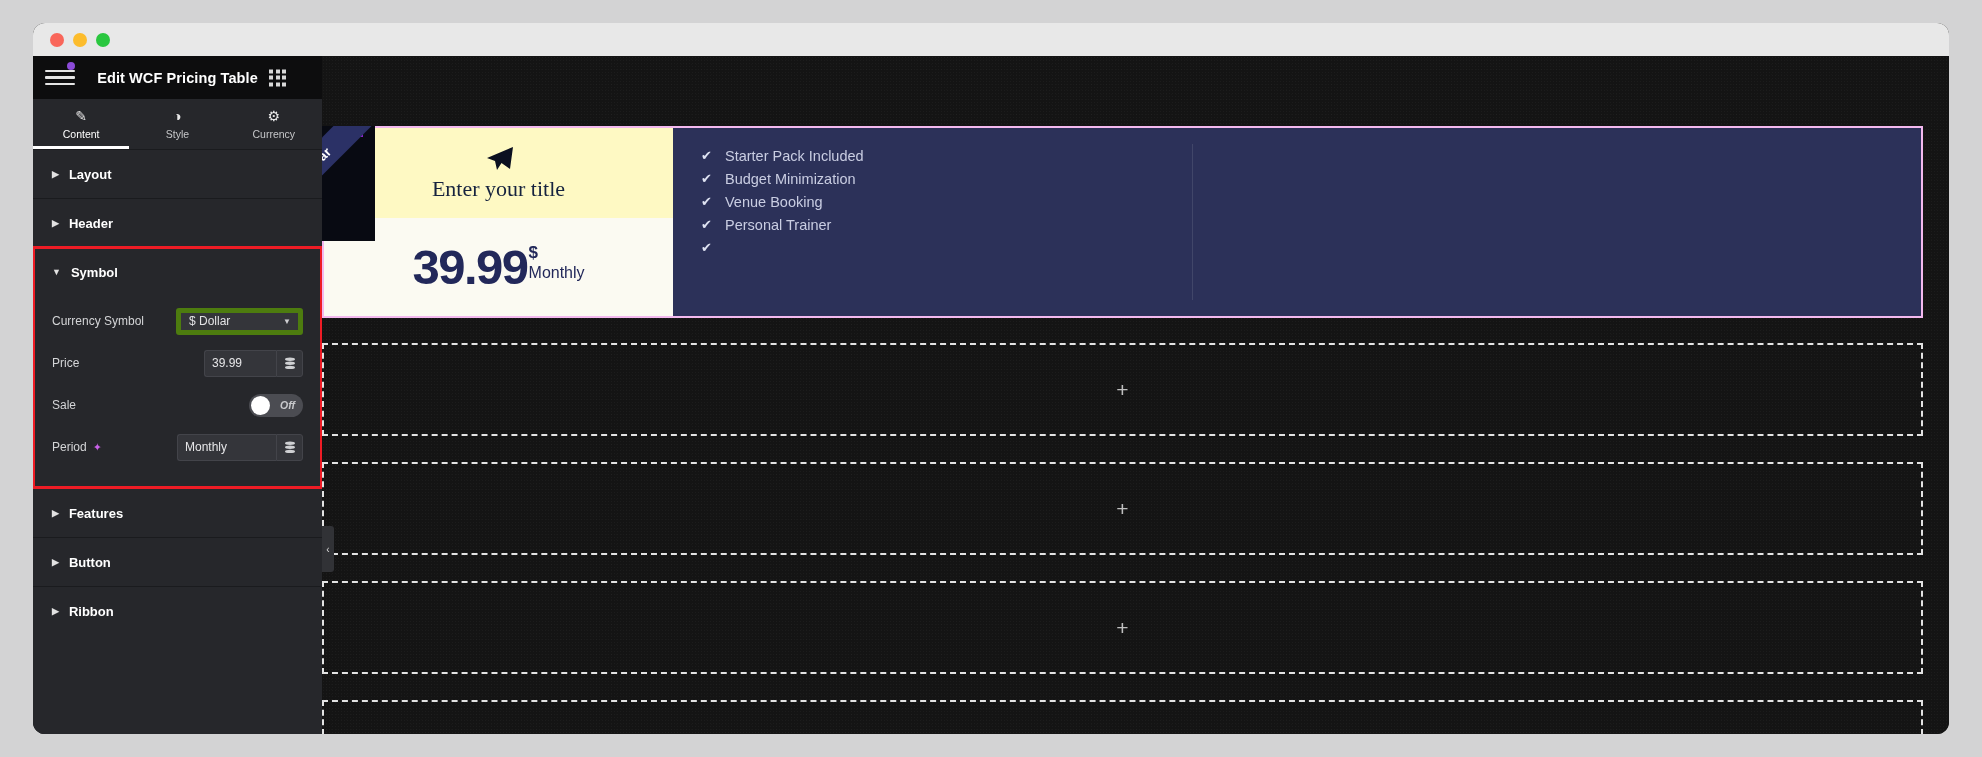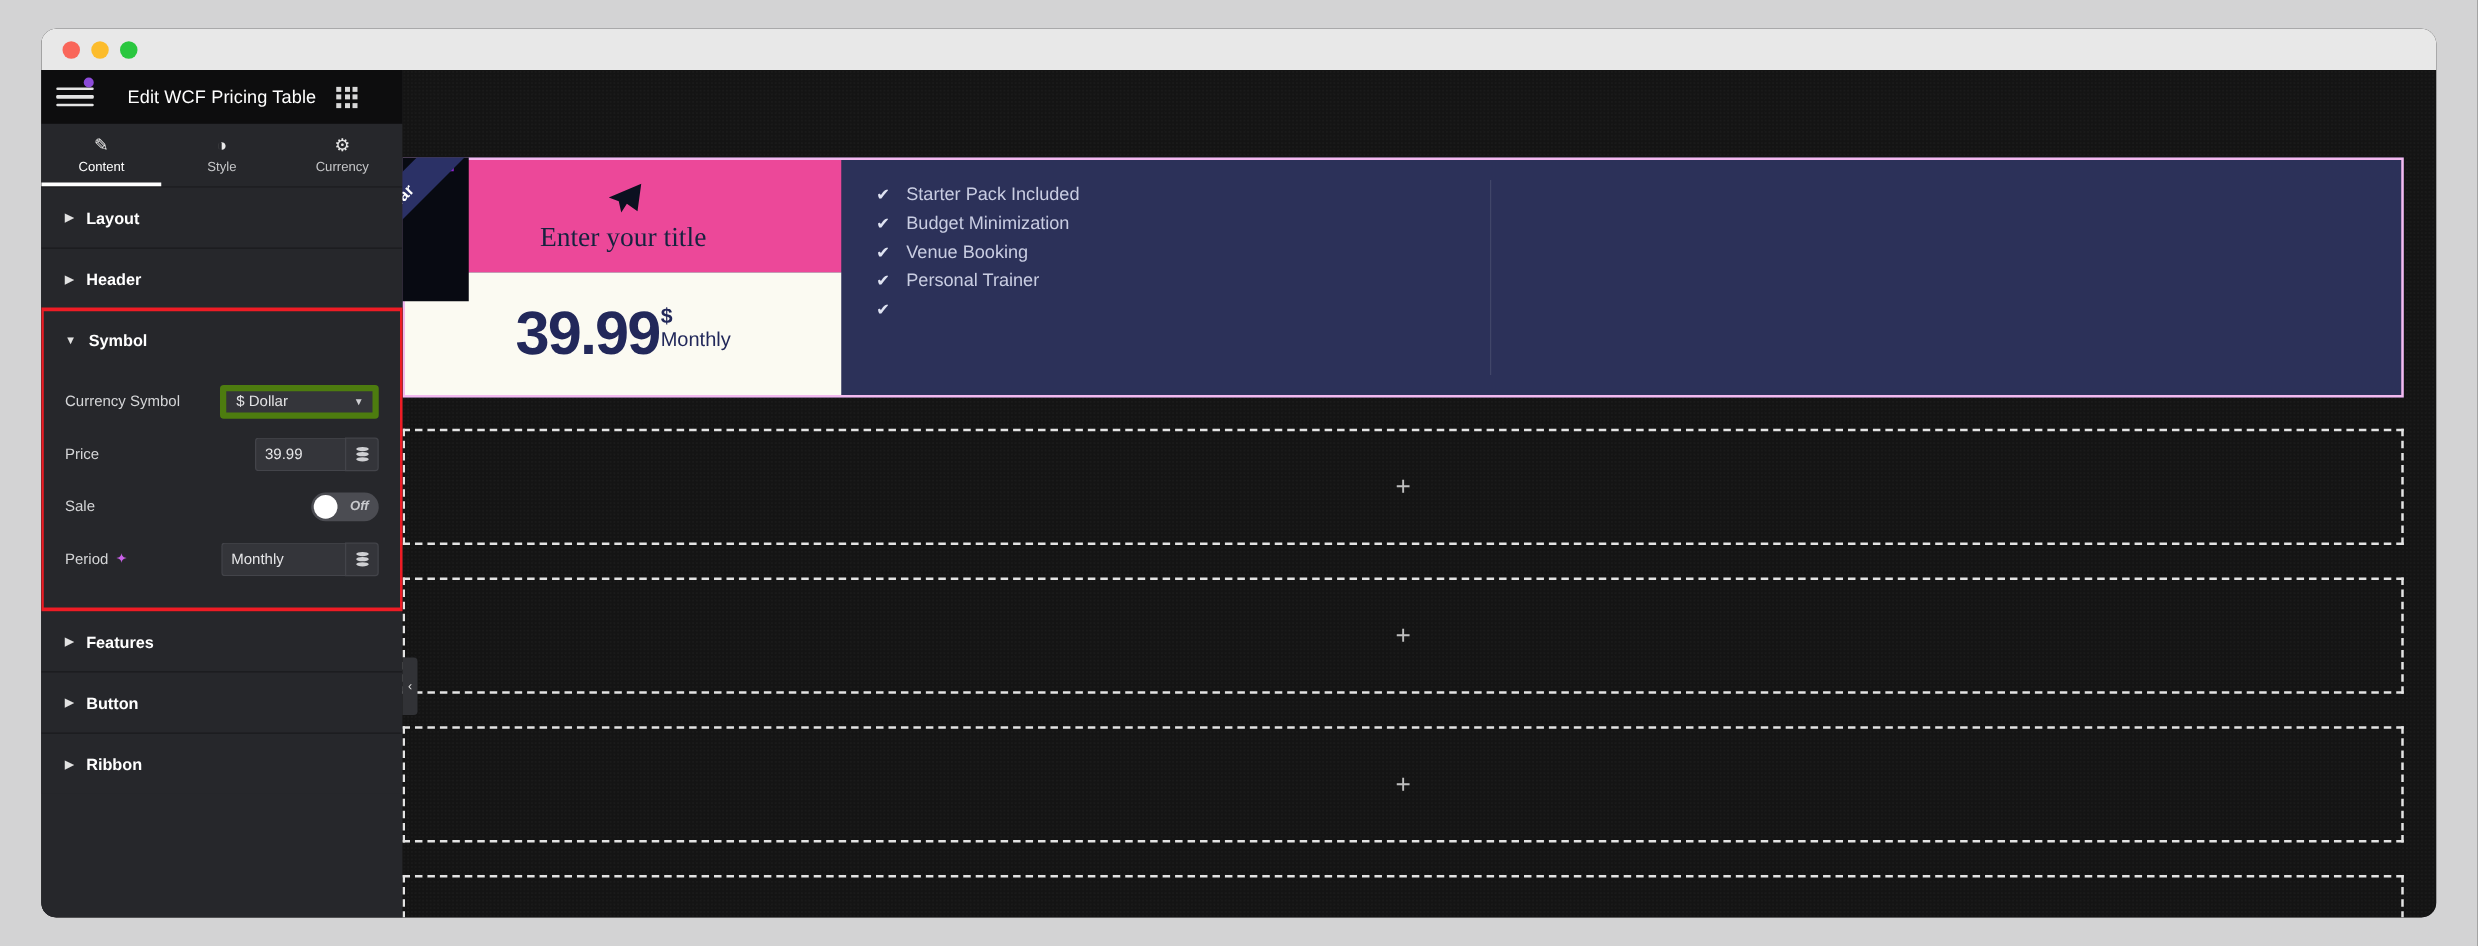--- a/index.html
+++ b/index.html
@@ -43,21 +43,21 @@
     width: 30px; margin-left: 12px; display: flex;
     flex-direction: column; gap: 4px; cursor: pointer;
   }
   #hamburger span { display: block; height: 2.5px; background: #e4e4e4; border-radius: 1px; }
   #hamburger-badge {
     position: absolute; left: 34px; top: 6px;
     width: 8px; height: 8px; border-radius: 50%; background: #8c4bd8;
   }
   #panel-title {
     position: absolute; left: 0; right: 0; text-align: center;
-    color: #fff; font-size: 14.5px; font-weight: normal; letter-spacing: .1px;
+    color: #fff; font-size: 14.5px; font-weight: bold; letter-spacing: .1px;
     pointer-events: none;
   }
   #grid-icon {
     position: absolute; right: 36px; top: 50%; transform: translateY(-50%);
     display: grid; grid-template-columns: repeat(3, 4px); gap: 2.5px; cursor: pointer;
   }
   #grid-icon i { display: block; width: 4px; height: 4px; background: #d8d8d8; }
 
   #panel-tabs { height: 50px; background: #26272b; display: flex; }
   .ptab {
@@ -160,21 +160,21 @@
 
   #pricing-widget {
     position: absolute; left: 0px; top: 70px; right: 26px;
     height: 192px;
     border: 2px solid #f3b9ef;
     display: flex; background: #2c3159;
   }
   
   #pw-left { width: 349px; flex: 0 0 349px; position: relative; }
   #pw-header {
-    height: 90px; background: #ec4899;
+    height: 90px; background: #fef9c3;
     display: flex; flex-direction: column; align-items: center;
     justify-content: center; gap: 0;
   }
   #plane-icon { margin-top: 2px; }
   #pw-title {
     color: #16233f; font-size: 22px;
     font-family: "Liberation Serif", serif;
   }
   #pw-price-area {
     height: 98px; background: #fbfaf2;

